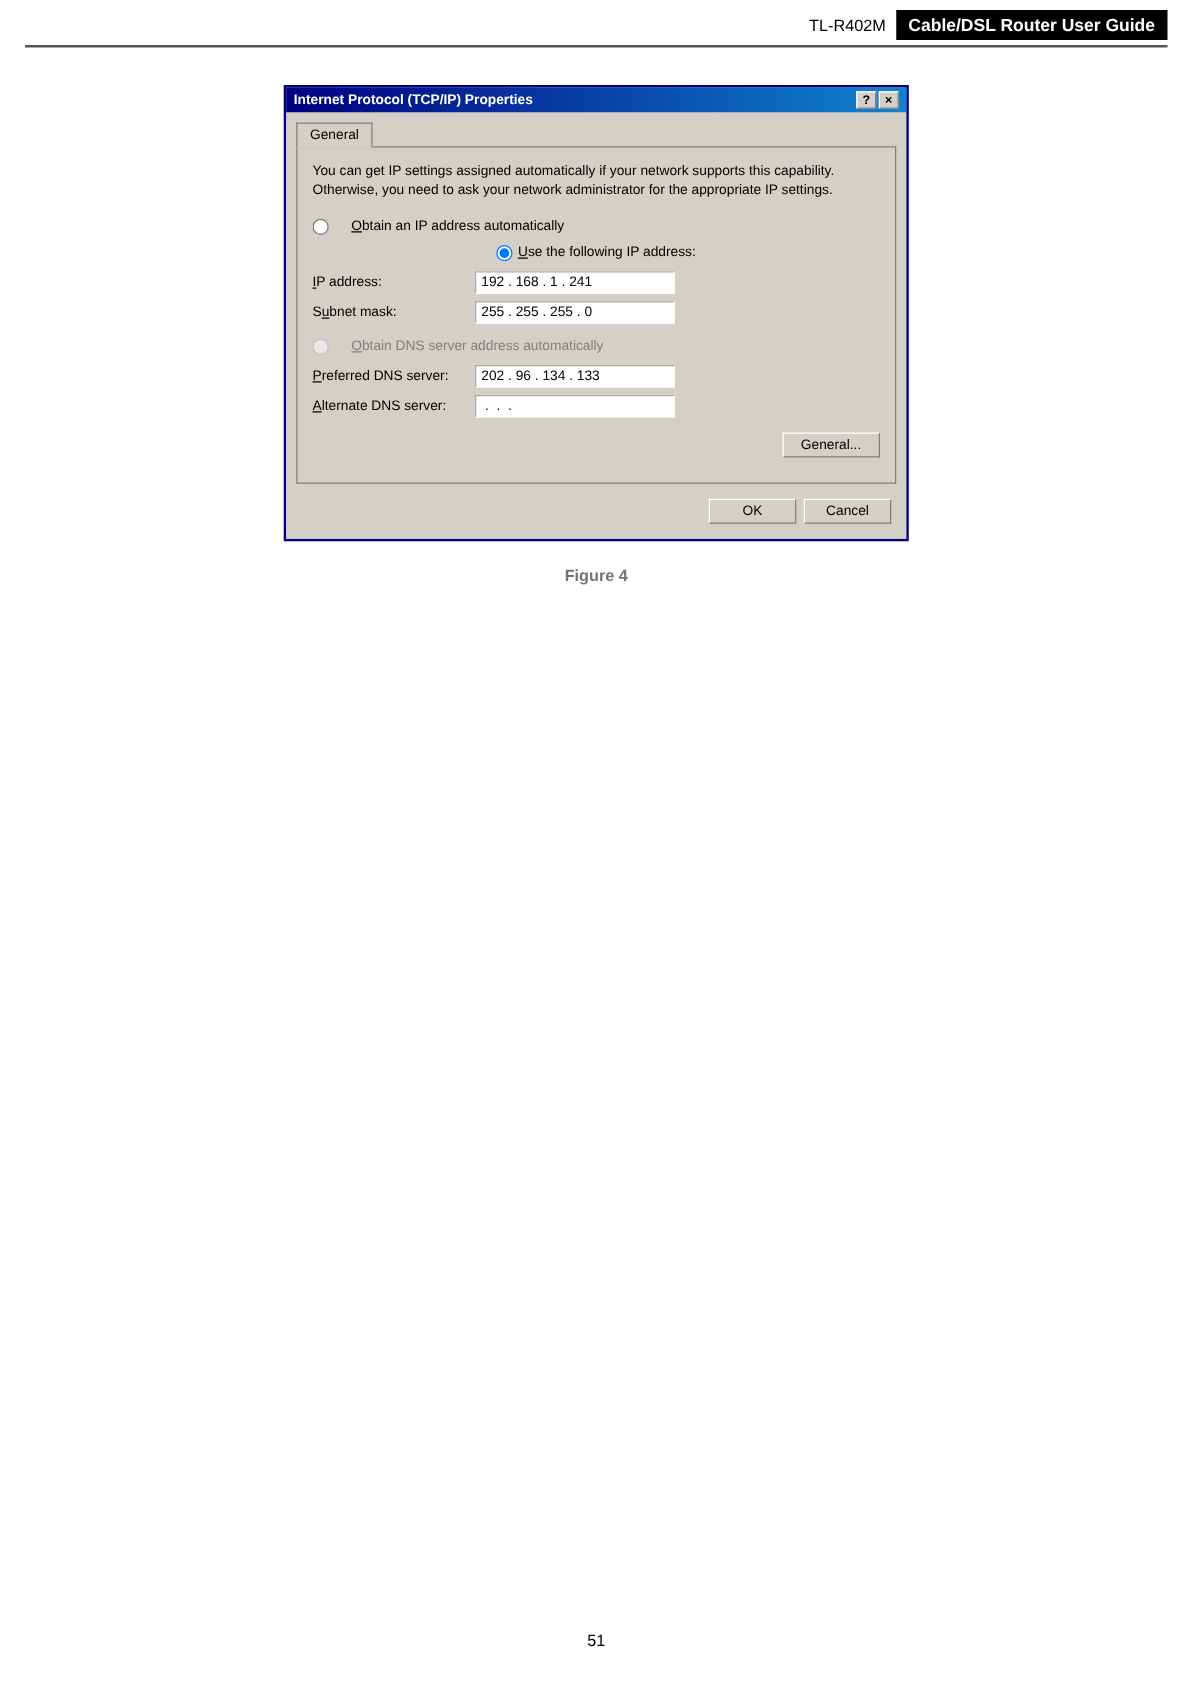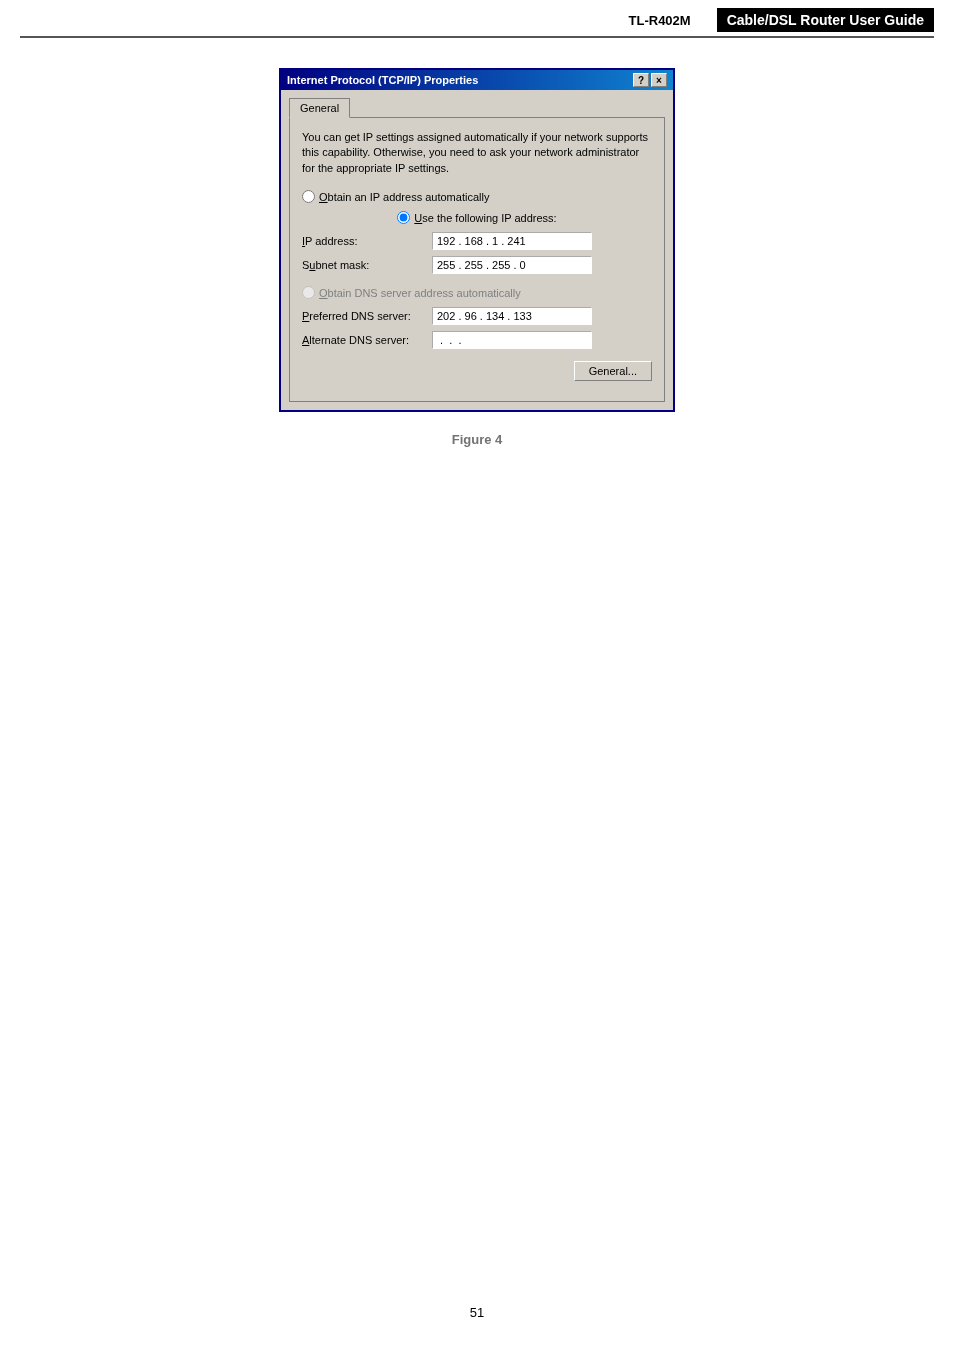--- a/index.html
+++ b/index.html
@@ -23,23 +23,23 @@
       display: flex;
       justify-content: flex-end;
       align-items: center;
       padding: 8px 0 4px 0;
       border-bottom: 2px solid #555555;
       margin: 0 20px;
     }
 
     .header-model {
       font-size: 13px;
-      font-weight: bold;
-      color: #000000;
-      margin-right: 26px;
+      font-weight: normal;
+      color: #000000;
+      margin-right: 8px;
     }
 
     .header-title {
       font-size: 14px;
       font-weight: bold;
       color: #000000;
       background: #000000;
       color: #ffffff;
       padding: 4px 10px;
     }
@@ -47,21 +47,21 @@
     
     .page-content {
       display: flex;
       flex-direction: column;
       align-items: center;
       padding: 30px 20px 0 20px;
     }
 
     
     .dialog {
-      width: 396px;
+      width: 500px;
       border: 2px solid #000080;
       background: #d4d0c8;
       font-family: 'Tahoma', 'Arial', sans-serif;
       font-size: 11px;
     }
 
     .dialog-titlebar {
       background: linear-gradient(to right, #000080, #1084d0);
       color: #ffffff;
       padding: 3px 6px;
@@ -136,21 +136,21 @@
     }
 
     
     .radio-group {
       margin-bottom: 8px;
     }
 
     .radio-label {
       display: flex;
       align-items: center;
-      gap: 4px;
+      gap: 18px;
       font-size: 11px;
       margin-bottom: 2px;
     }
 
     .radio-label input[type="radio"] {
       margin: 0;
     }
 
     
     .field-row {
@@ -297,20 +297,24 @@
             <input type="text" class="ip-field" value=" .  .  . " style="">
           </div>
         </div>
 
         <div class="button-row" style="margin-bottom: 8px;">
           <button class="win-button">General...</button>
         </div>
 
       </div>
 
+      <div class="button-row" style="padding: 6px 4px 4px 4px;">
+        <button class="win-button">OK</button>
+        <button class="win-button">Cancel</button>
+      </div>
 
     </div>
   </div>
 
   <div class="figure-caption">Figure 4</div>
 
 </div>
 
 <div class="page-number">51</div>
 

